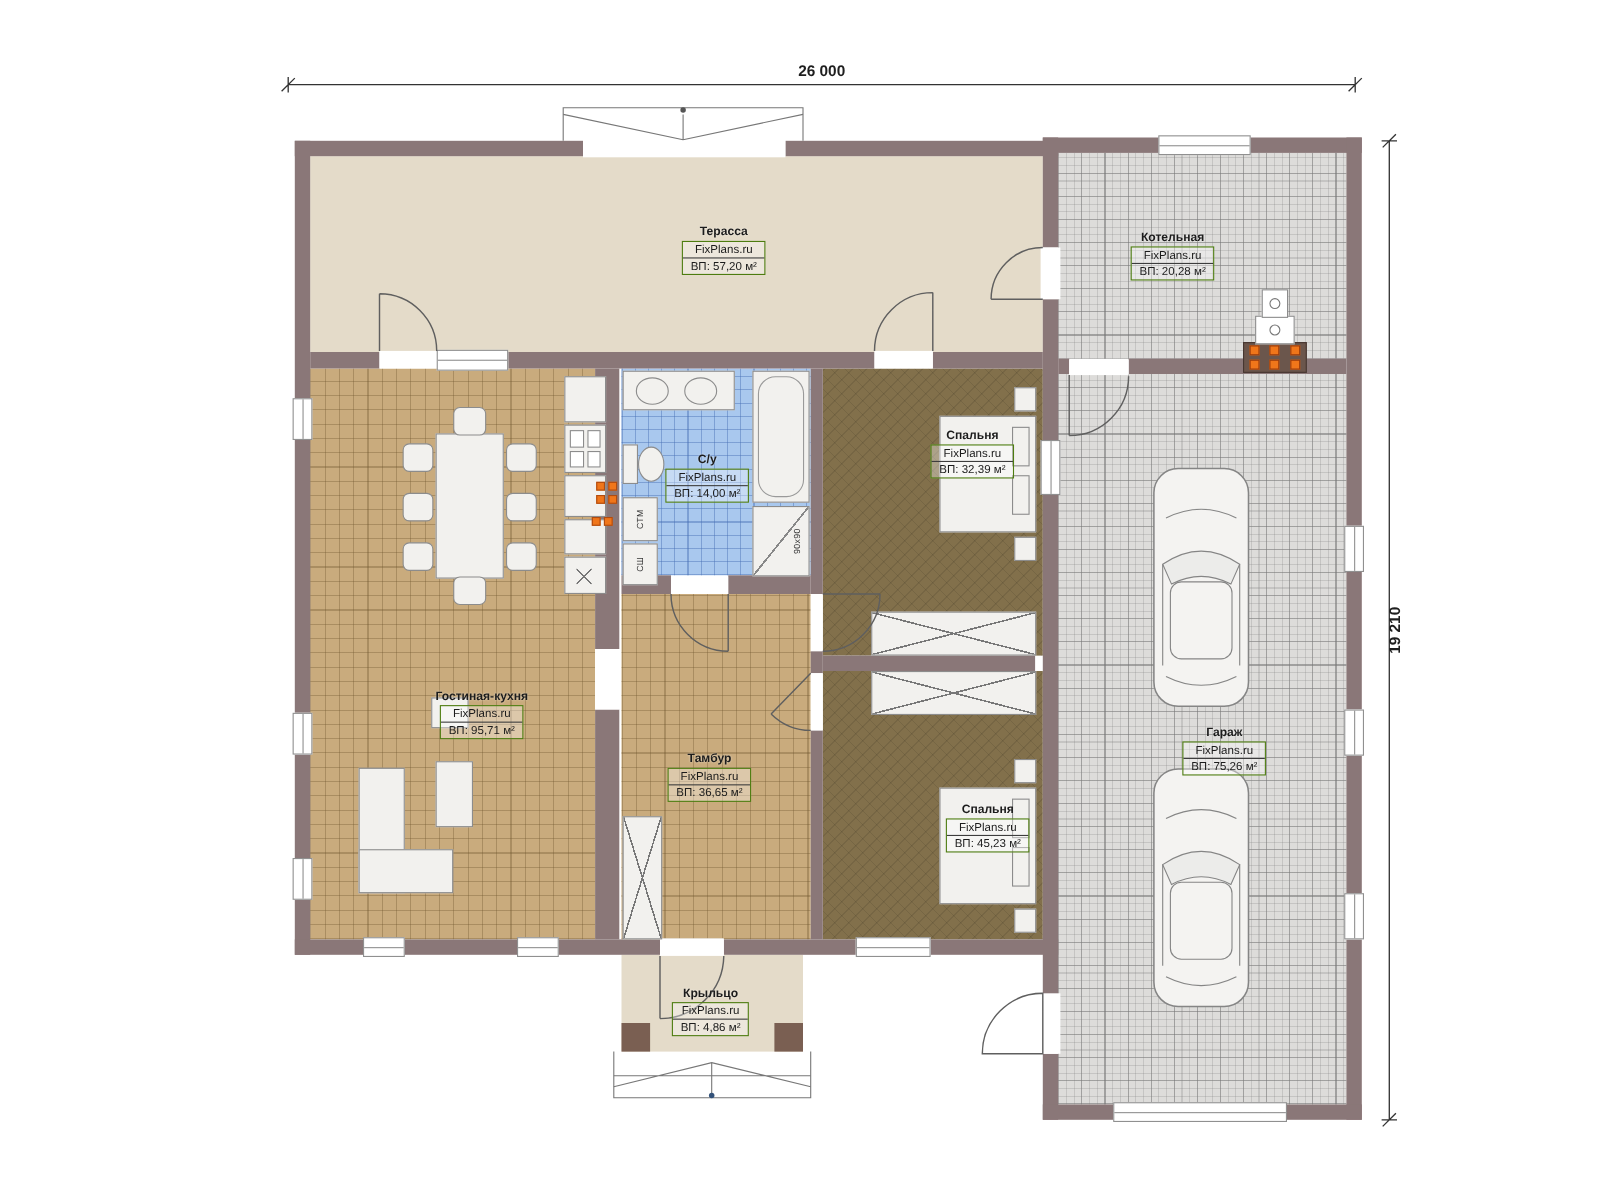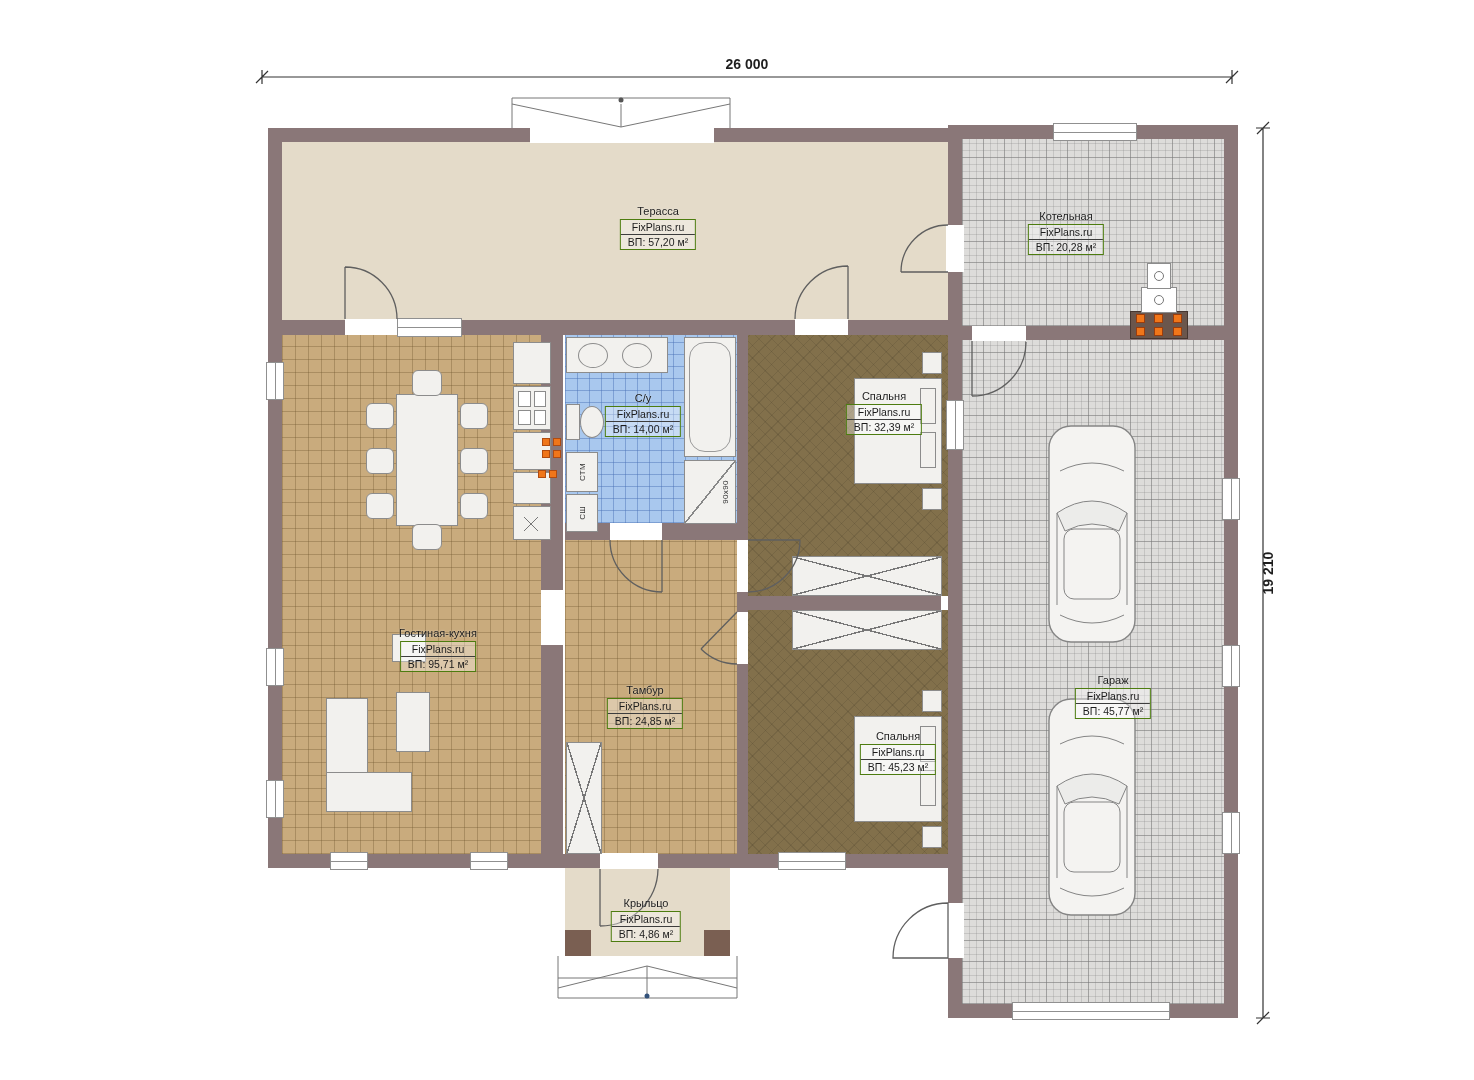--- a/index.html
+++ b/index.html
@@ -41,21 +41,21 @@
   .mini-grid i{border:1px solid #8c8c8c;background:#fff}
   .boiler-base{position:absolute;background:#6b564c;border:1px solid #463630;z-index:21;
       display:grid;grid-template-columns:repeat(3,1fr);place-items:center}
   .boiler-base i{width:9px;height:9px;background:#f0761a;border:1px solid #9c3d0c;box-sizing:border-box}
   .panel{position:absolute;background:#fff;border:1px solid #8c8c8c;z-index:21;display:flex;align-items:center;justify-content:center}
   .panel i{width:8px;height:8px;border:1px solid #777;border-radius:50%}
   .vtext{position:absolute;left:50%;top:50%;transform:translate(-50%,-50%) rotate(-90deg);
       font-size:8px;color:#333;white-space:nowrap;letter-spacing:.3px}
   .overlay{position:absolute;left:0;top:0;z-index:25;pointer-events:none}
   .room-label{position:absolute;transform:translateX(-50%);text-align:center;z-index:30;color:#1c1c1c}
-  .rl-name{font-size:11px;font-weight:normal;white-space:nowrap;margin-bottom:2px;text-shadow:0 0 2px rgba(255,255,255,.6)}
+  .rl-name{font-size:11px;font-weight:bold;white-space:nowrap;margin-bottom:2px;text-shadow:0 0 2px rgba(255,255,255,.6)}
   .rl-box{display:inline-block;border:1px solid #4d7c0f;background:rgba(255,255,255,.35)}
   .rl-brand,.rl-area{font-size:10.5px;padding:1px 7px;white-space:nowrap}
   .rl-brand{border-bottom:1px solid #3d3d3d}
   .dim-label{position:absolute;font-size:14px;font-weight:bold;color:#1e1e1e;z-index:30;white-space:nowrap}
 </style>
 </head>
 <body>
 
 <div class="canvas">
 
@@ -283,49 +283,49 @@
   <div class="room-label" style="left:658px;top:205px">
     <div class="rl-name">Терасса</div>
     <div class="rl-box"><div class="rl-brand">FixPlans.ru</div>
     <div class="rl-area">ВП: 57,20 м²</div></div>
   </div>
   <div class="room-label" style="left:1066px;top:210px">
     <div class="rl-name">Котельная</div>
     <div class="rl-box"><div class="rl-brand">FixPlans.ru</div>
     <div class="rl-area">ВП: 20,28 м²</div></div>
   </div>
-  <div class="room-label" style="left:643px;top:392px">
+  <div class="room-label" style="left:643px;top:412px">
     <div class="rl-name">С/у</div>
     <div class="rl-box"><div class="rl-brand">FixPlans.ru</div>
     <div class="rl-area">ВП: 14,00 м²</div></div>
   </div>
   <div class="room-label" style="left:884px;top:390px">
     <div class="rl-name">Спальня</div>
     <div class="rl-box"><div class="rl-brand">FixPlans.ru</div>
     <div class="rl-area">ВП: 32,39 м²</div></div>
   </div>
   <div class="room-label" style="left:438px;top:627px">
     <div class="rl-name">Гостиная-кухня</div>
     <div class="rl-box"><div class="rl-brand">FixPlans.ru</div>
     <div class="rl-area">ВП: 95,71 м²</div></div>
   </div>
   <div class="room-label" style="left:645px;top:684px">
     <div class="rl-name">Тамбур</div>
     <div class="rl-box"><div class="rl-brand">FixPlans.ru</div>
-    <div class="rl-area">ВП: 24,85 м²</div></div>
+    <div class="rl-area">ВП: 36,65 м²</div></div>
   </div>
   <div class="room-label" style="left:898px;top:730px">
     <div class="rl-name">Спальня</div>
     <div class="rl-box"><div class="rl-brand">FixPlans.ru</div>
     <div class="rl-area">ВП: 45,23 м²</div></div>
   </div>
-  <div class="room-label" style="left:1113px;top:674px">
+  <div class="room-label" style="left:1113px;top:660px">
     <div class="rl-name">Гараж</div>
     <div class="rl-box"><div class="rl-brand">FixPlans.ru</div>
-    <div class="rl-area">ВП: 45,77 м²</div></div>
+    <div class="rl-area">ВП: 75,26 м²</div></div>
   </div>
   <div class="room-label" style="left:646px;top:897px">
     <div class="rl-name">Крыльцо</div>
     <div class="rl-box"><div class="rl-brand">FixPlans.ru</div>
     <div class="rl-area">ВП: 4,86 м²</div></div>
   </div>
 
 </div>
 
 </body></html>

